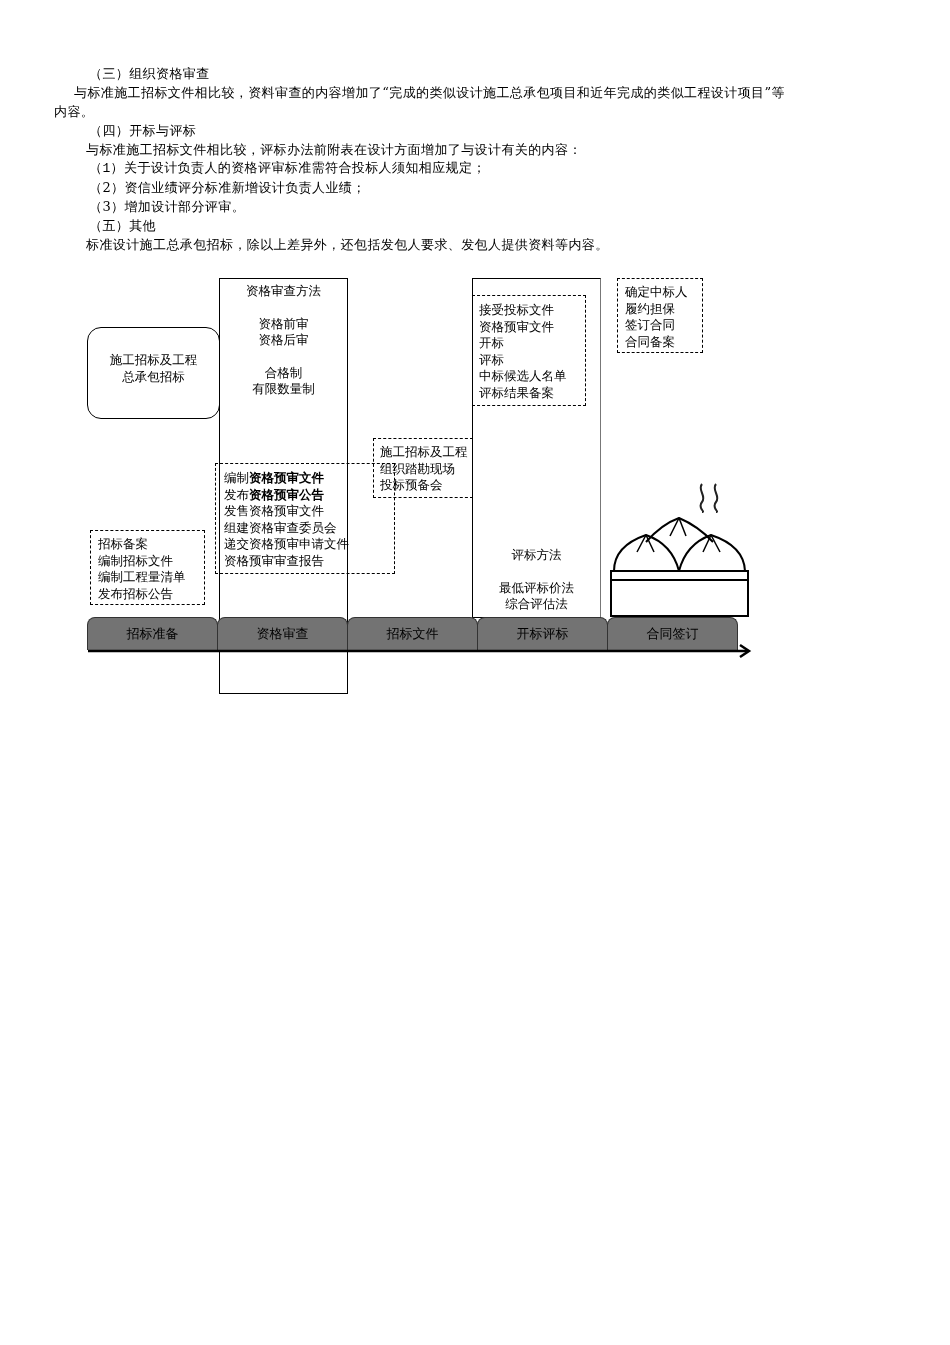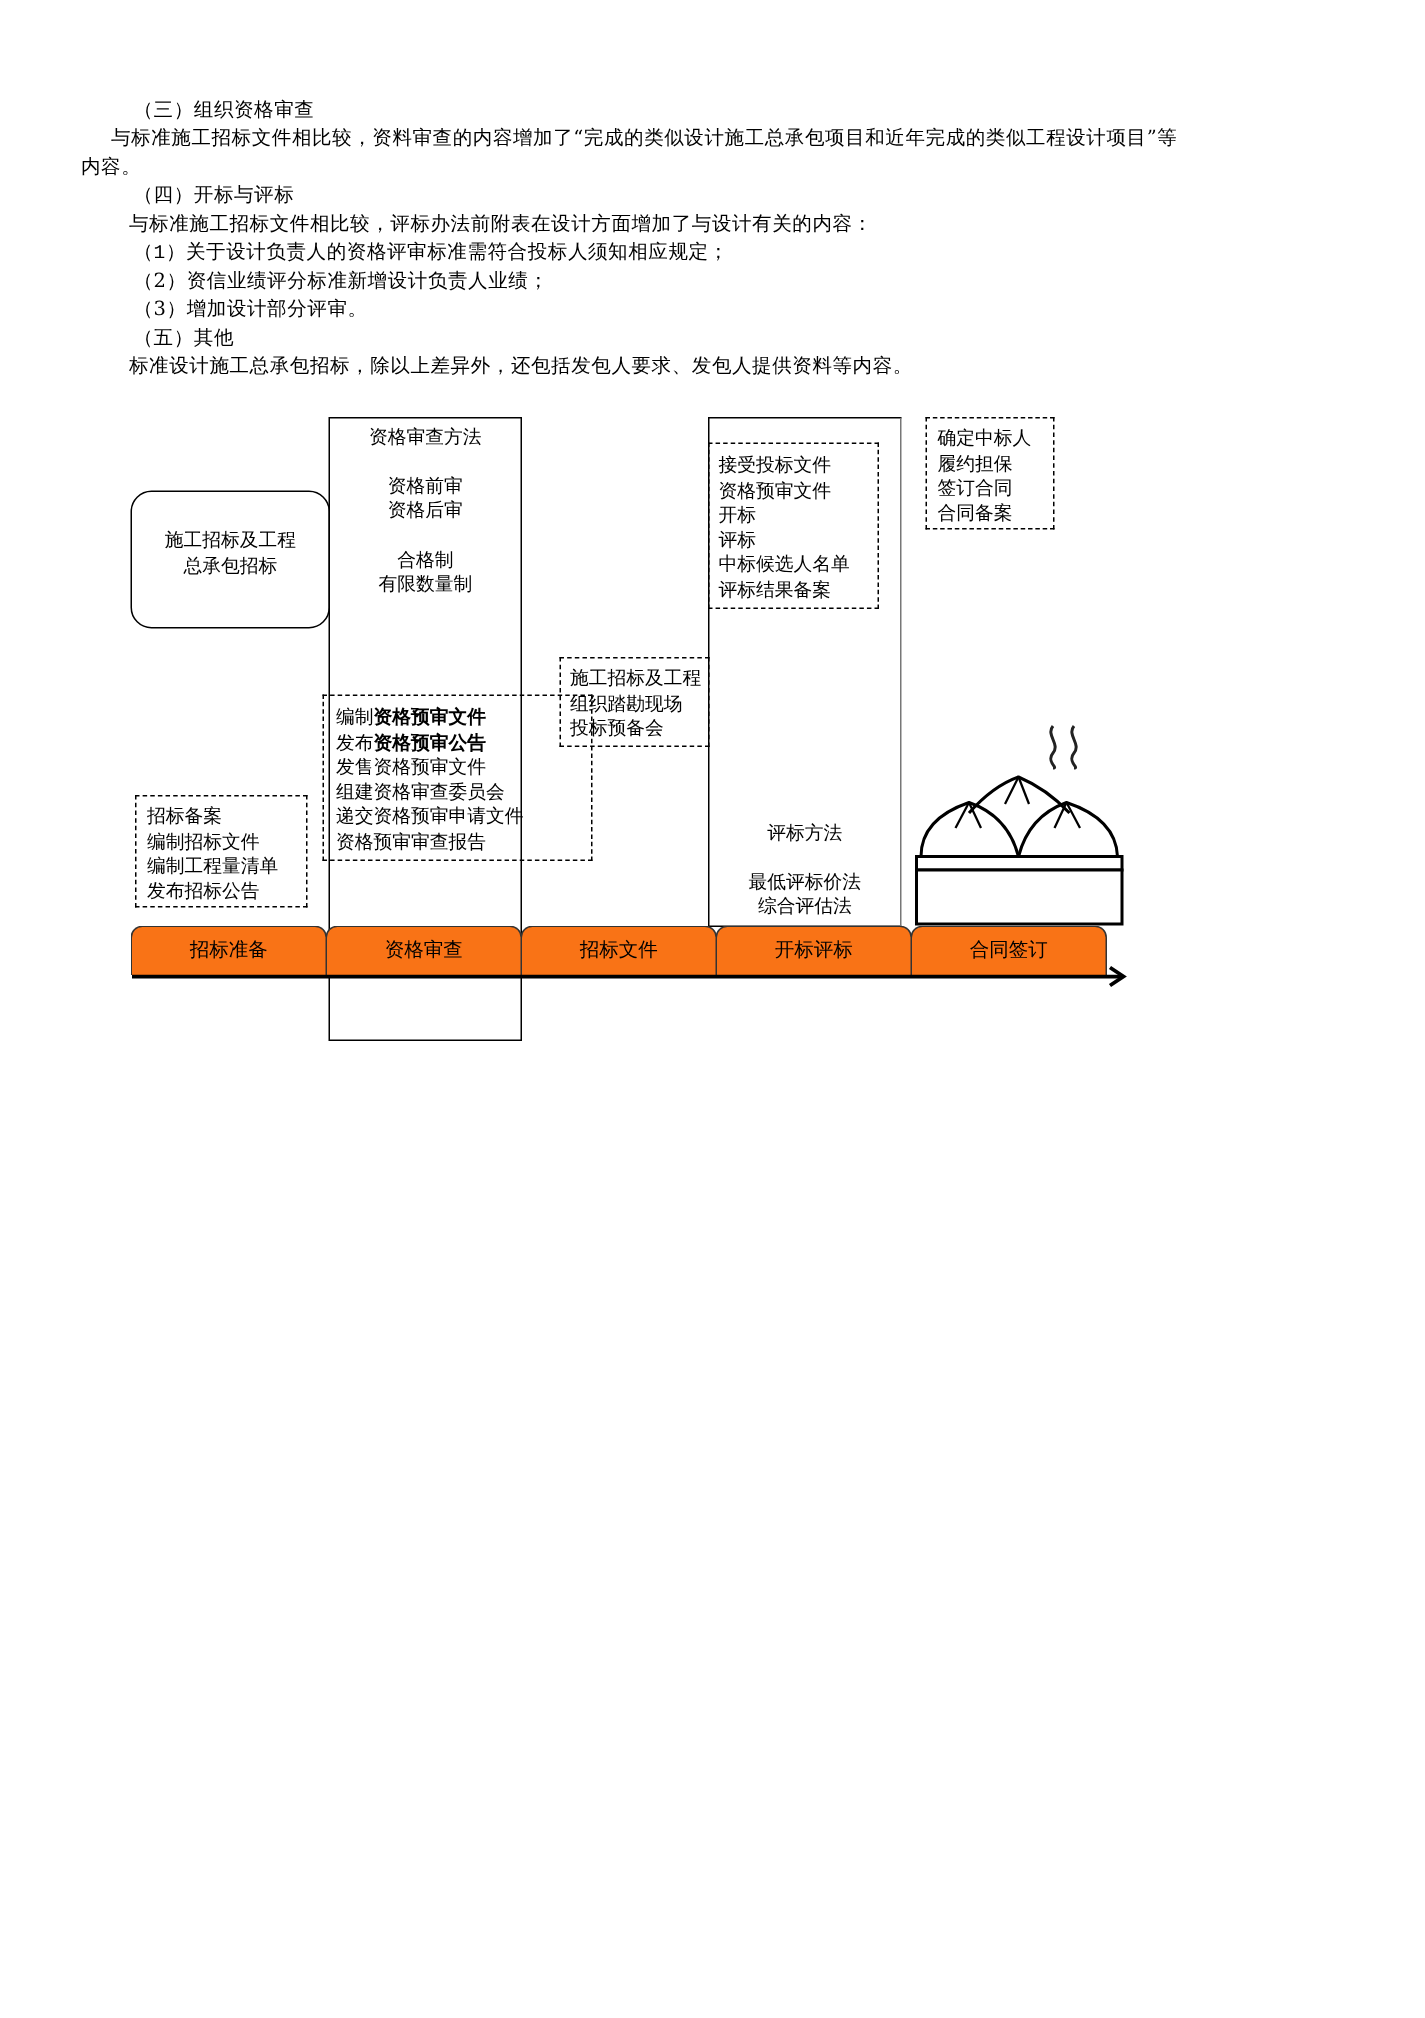--- a/index.html
+++ b/index.html
@@ -8,21 +8,21 @@
   .p { position: absolute; font-size: 13px; line-height: 19px; white-space: nowrap; letter-spacing: 0.4px; }
   .abs { position: absolute; box-sizing: border-box; }
   .solid { border: 1px solid #000; }
   .dashed { border: 1px dashed #000; }
   .dia { font-family: "DejaVu Sans", "Liberation Sans", sans-serif; font-size: 12.5px; line-height: 16.5px; }
   .center { text-align: center; }
   .list div { white-space: nowrap; }
   .bold { font-weight: bold; }
   .tab { position: absolute; top: 617px; height: 33px; border: 1px solid #333; border-radius: 8px 8px 0 0;
          border-bottom: none; box-sizing: border-box; text-align: center; line-height: 31px;
-         font-family: "DejaVu Sans", "Liberation Sans", sans-serif; font-size: 13px; background: #f97316; }
+         font-family: "DejaVu Sans", "Liberation Sans", sans-serif; font-size: 13px; background: #737373; }
 </style>
 </head>
 <body>
 
 <div class="p" style="left:89px; top:64px;">（三）组织资格审查</div>
 <div class="p" style="left:74px; top:83px;">与标准施工招标文件相比较，资料审查的内容增加了“完成的类似设计施工总承包项目和近年完成的类似工程设计项目”等</div>
 <div class="p" style="left:54px; top:102px;">内容。</div>
 <div class="p" style="left:89px; top:121px;">（四）开标与评标</div>
 <div class="p" style="left:86px; top:140px;">与标准施工招标文件相比较，评标办法前附表在设计方面增加了与设计有关的内容：</div>
 <div class="p" style="left:89px; top:159px;font-family:Liberation Mono, monospace;">（1）关于设计负责人的资格评审标准需符合投标人须知相应规定；</div>

